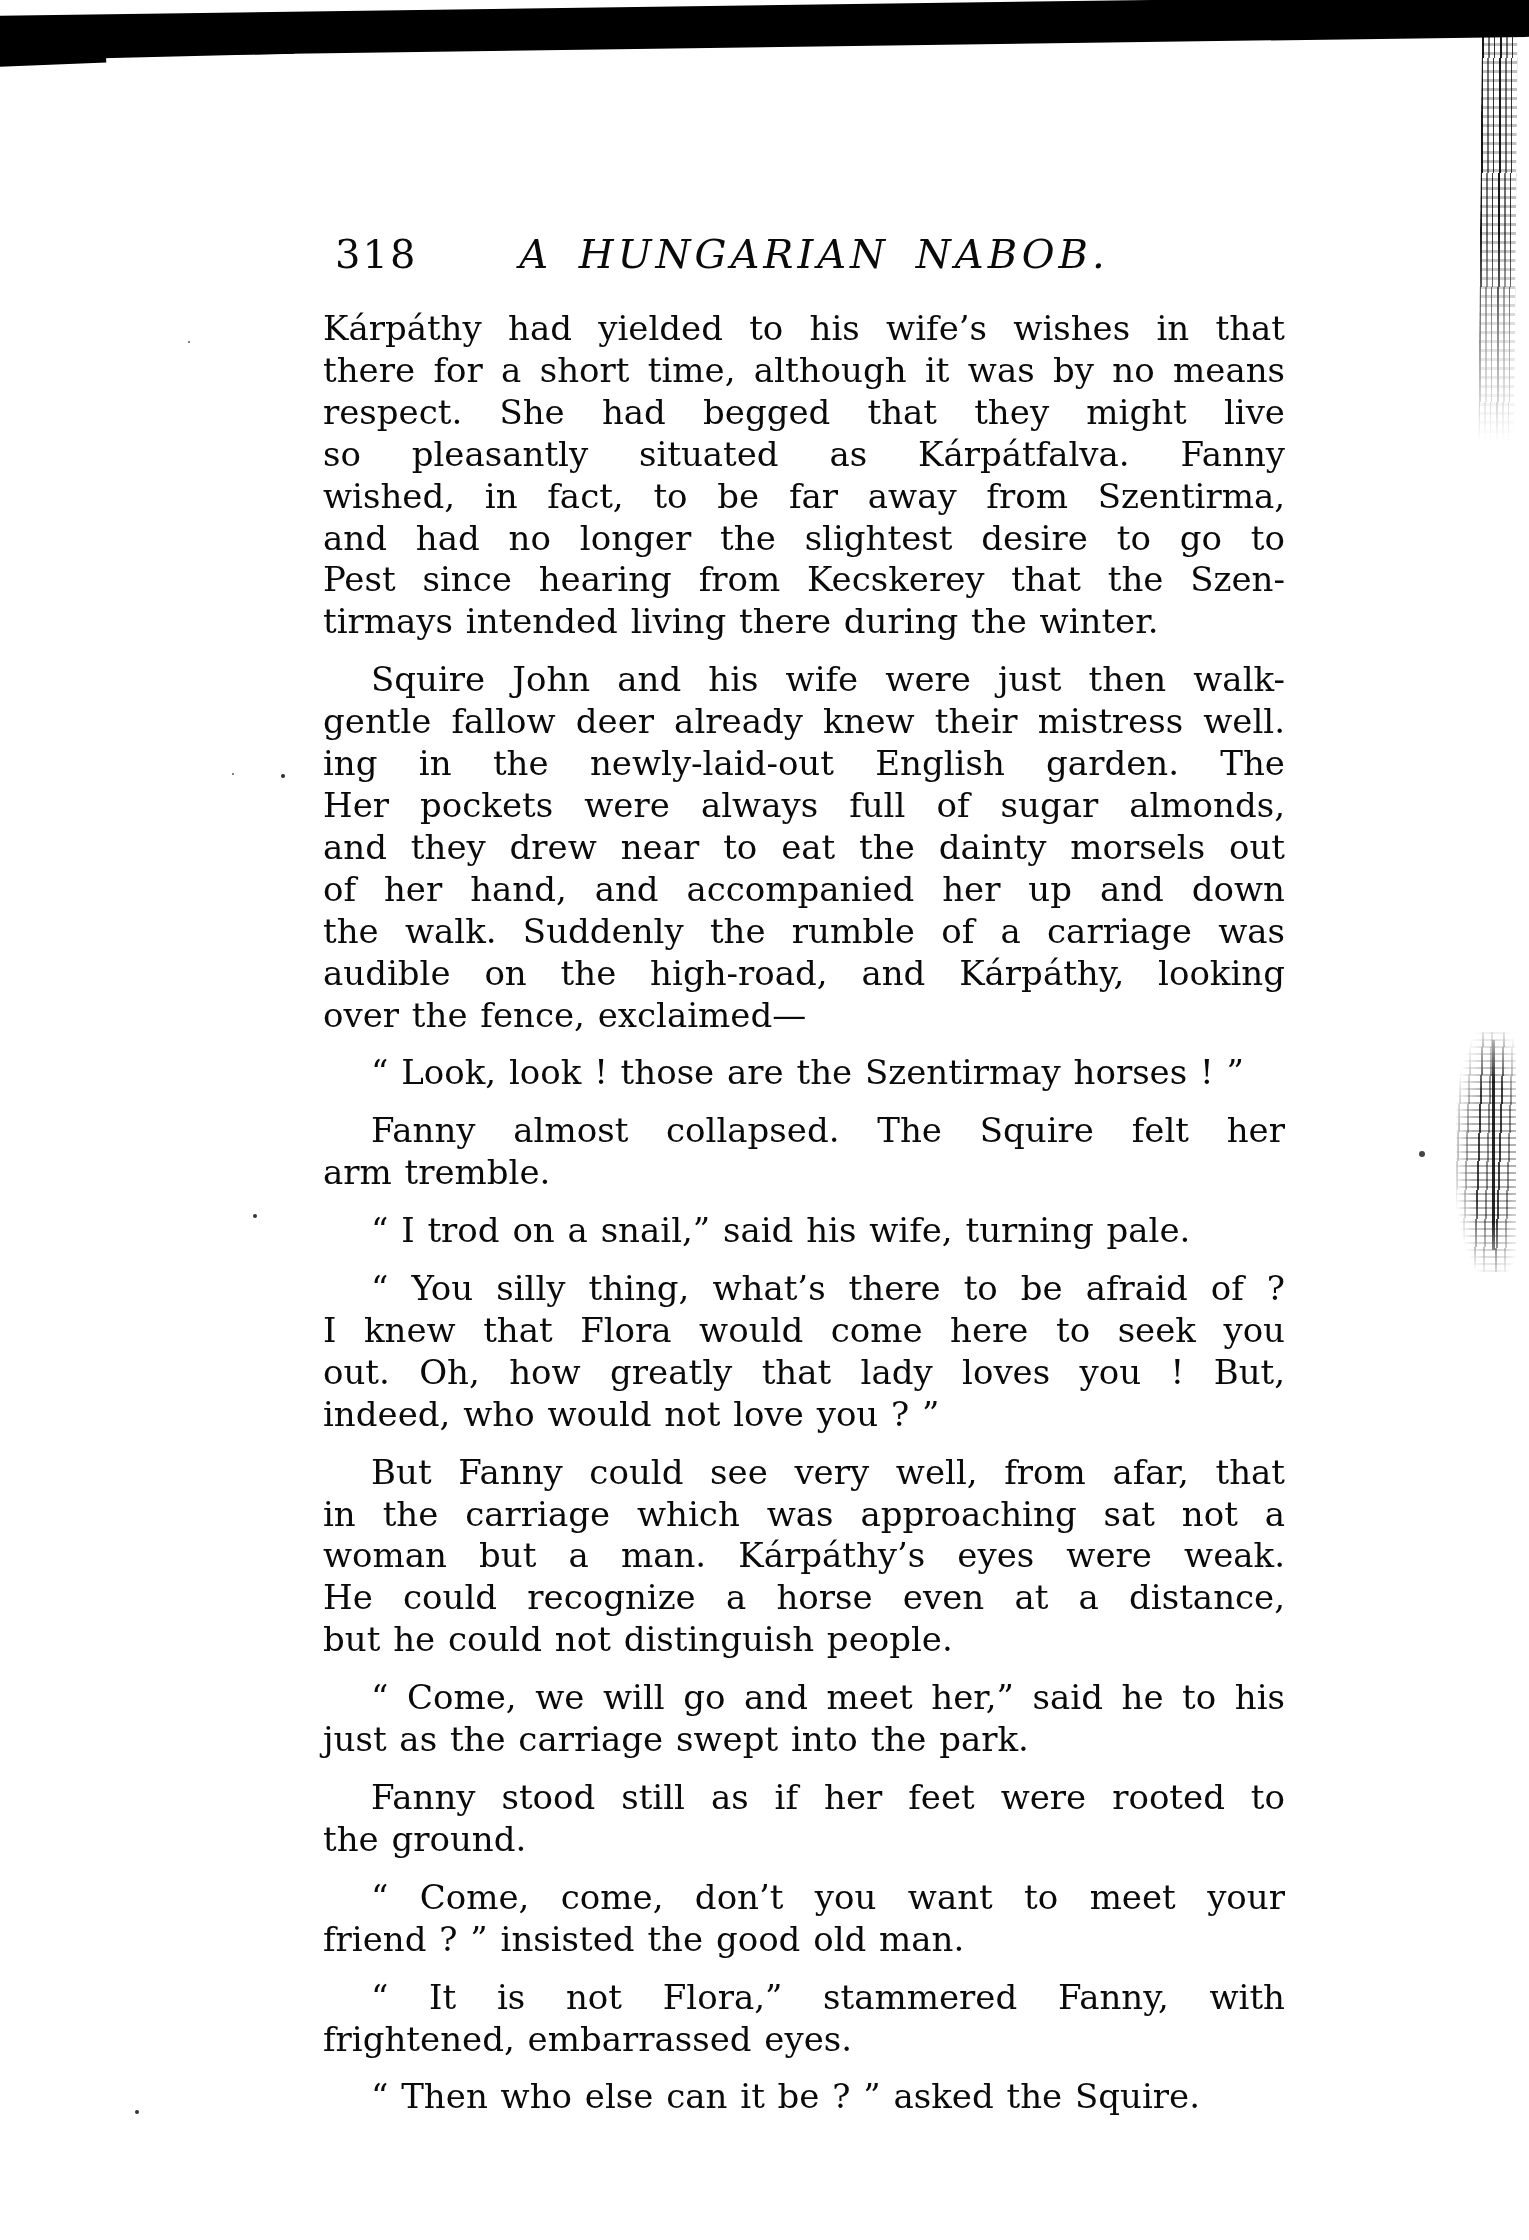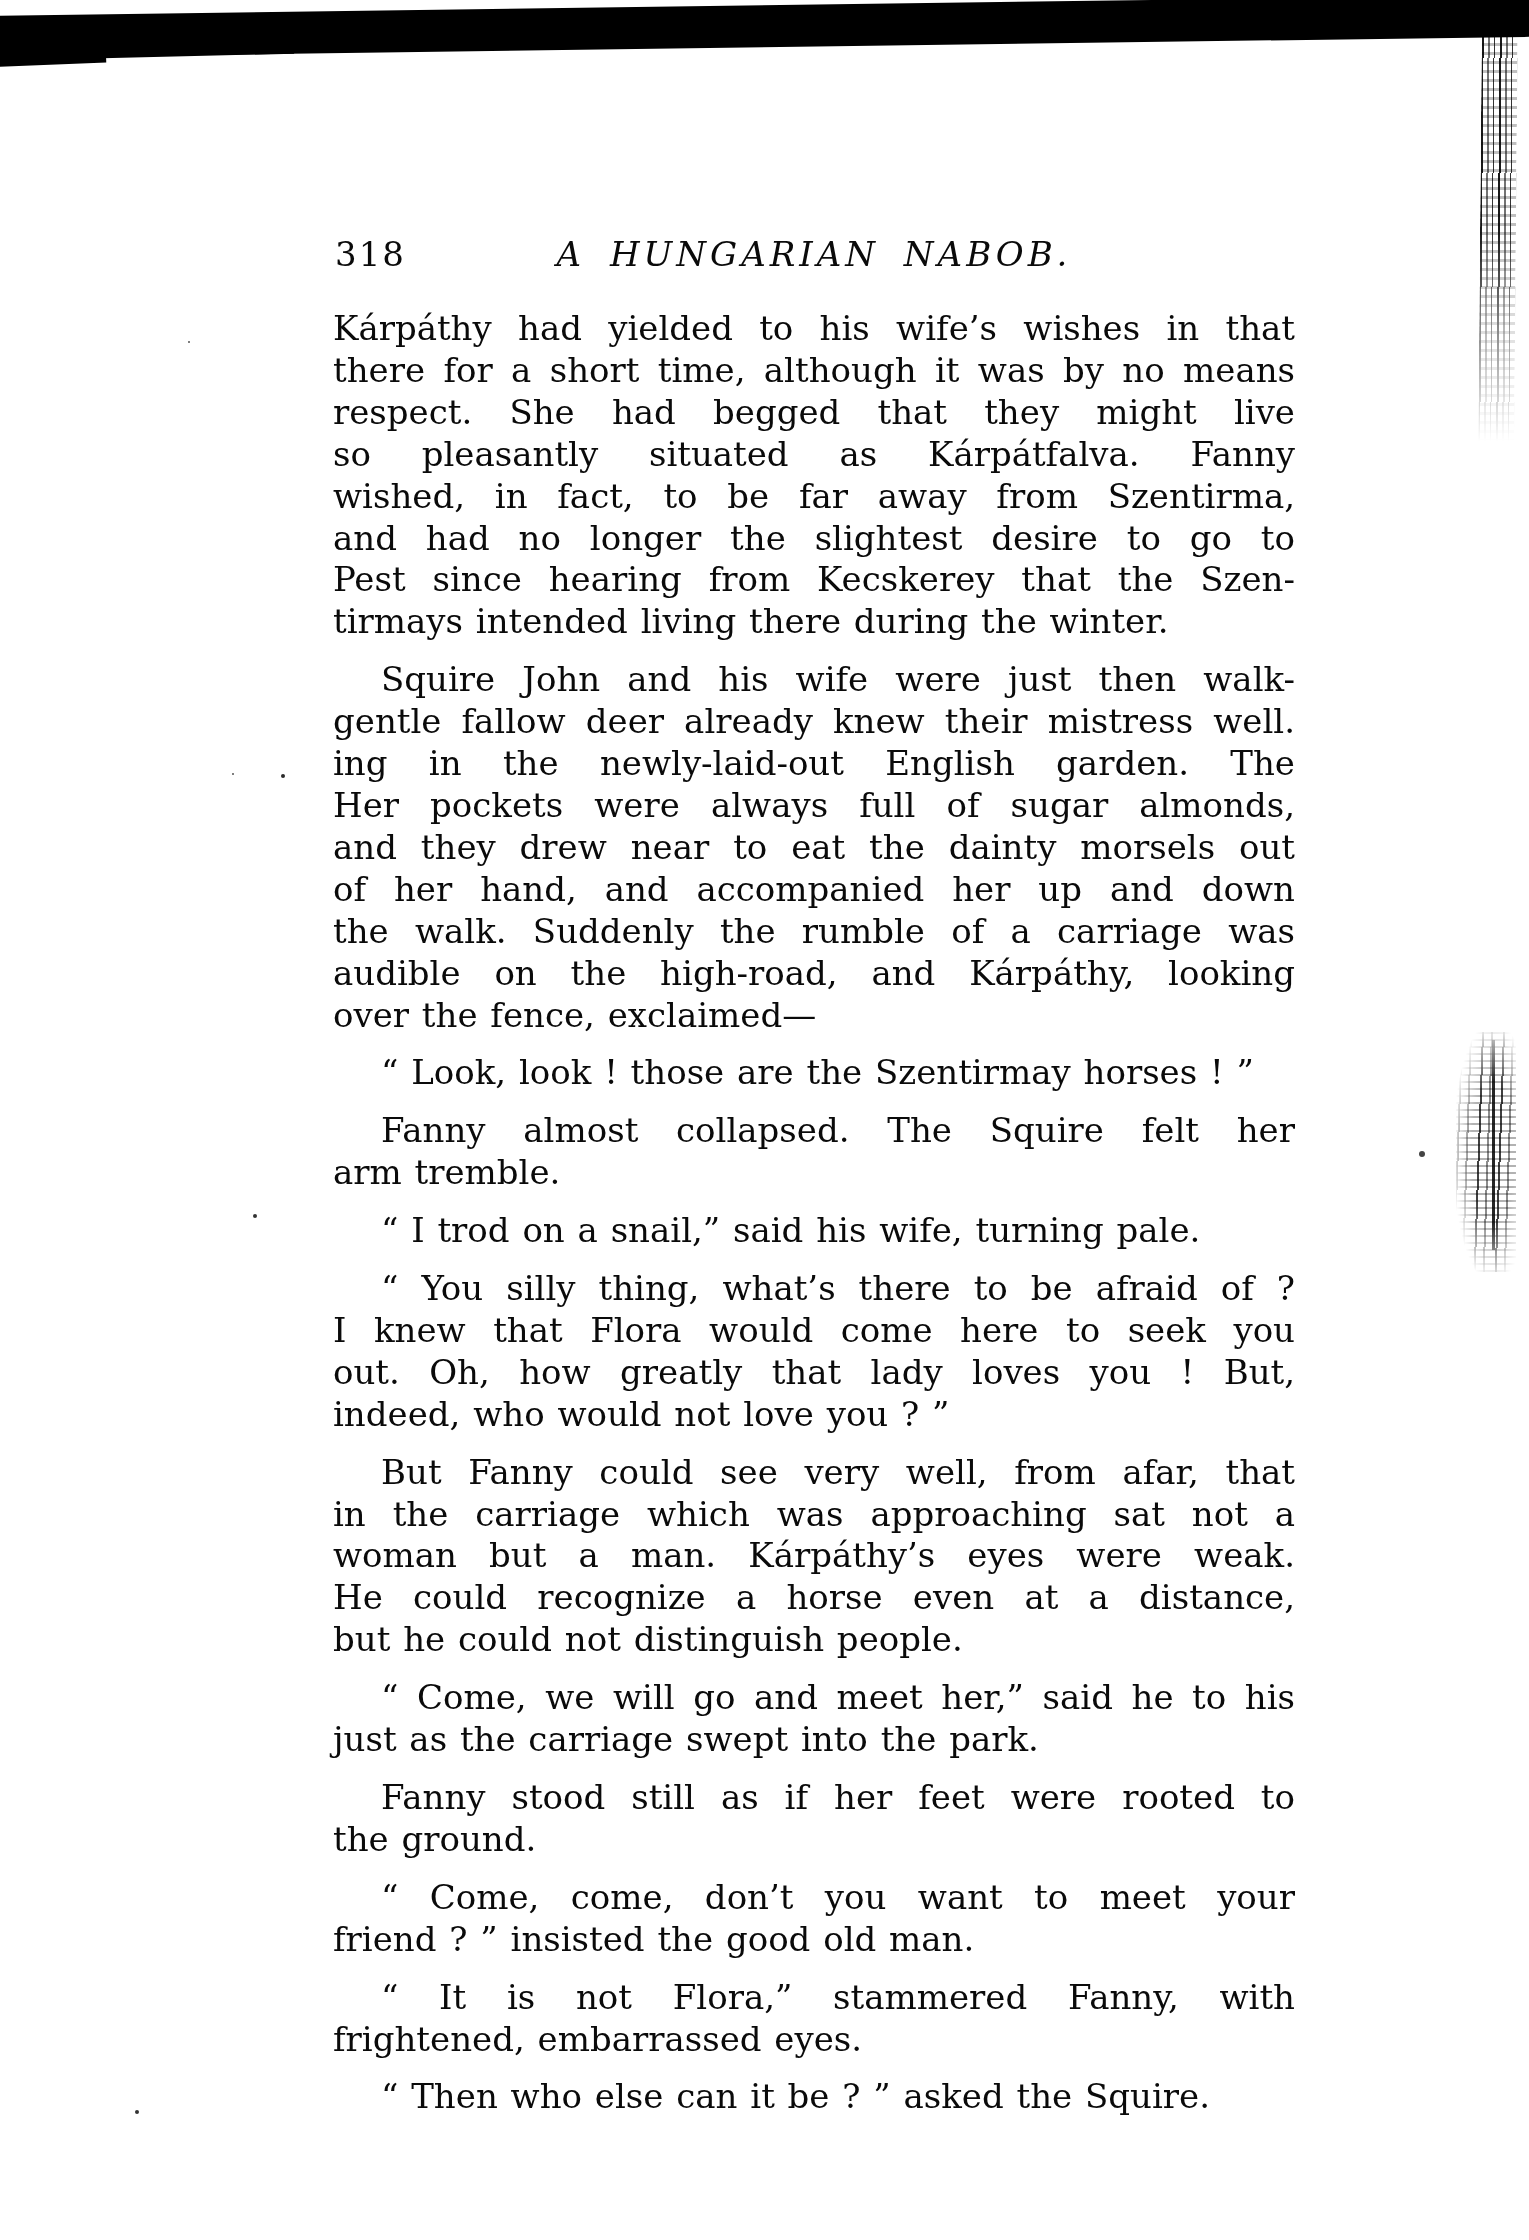--- a/index.html
+++ b/index.html
@@ -47,28 +47,28 @@
     box-shadow:
       -28px 440px 0 0 #333,
       -146px 1336px 0 0 #333,
       1139px 378px 0 1px #444,
       -50px -2px 0 -1px #555,
       -94px -434px 0 -1px #555;
   }
   
   .header{
     position:absolute;left:333px;top:234px;width:962px;height:40px;
-    font-size:34px;line-height:40px;
+    font-size:40px;line-height:40px;
   }
   .page-number{position:absolute;left:2px;top:0;letter-spacing:2px;}
   .running-title{
     display:block;text-align:center;letter-spacing:4px;word-spacing:10px;font-style:italic;
   }
   .text-block{
-    position:absolute;left:333px;top:308px;width:962px;
+    position:absolute;left:323px;top:308px;width:962px;
     font-size:34px;line-height:41.9px;word-spacing:2px;
   }
   .para{margin:0;padding:0;}
   .line{
     text-align:justify;text-align-last:justify;-moz-text-align-last:justify;
     white-space:normal;
   }
   .line.last{text-align-last:left;-moz-text-align-last:left;}
   .line.first{text-indent:48px;margin-top:16px;}
 </style>

